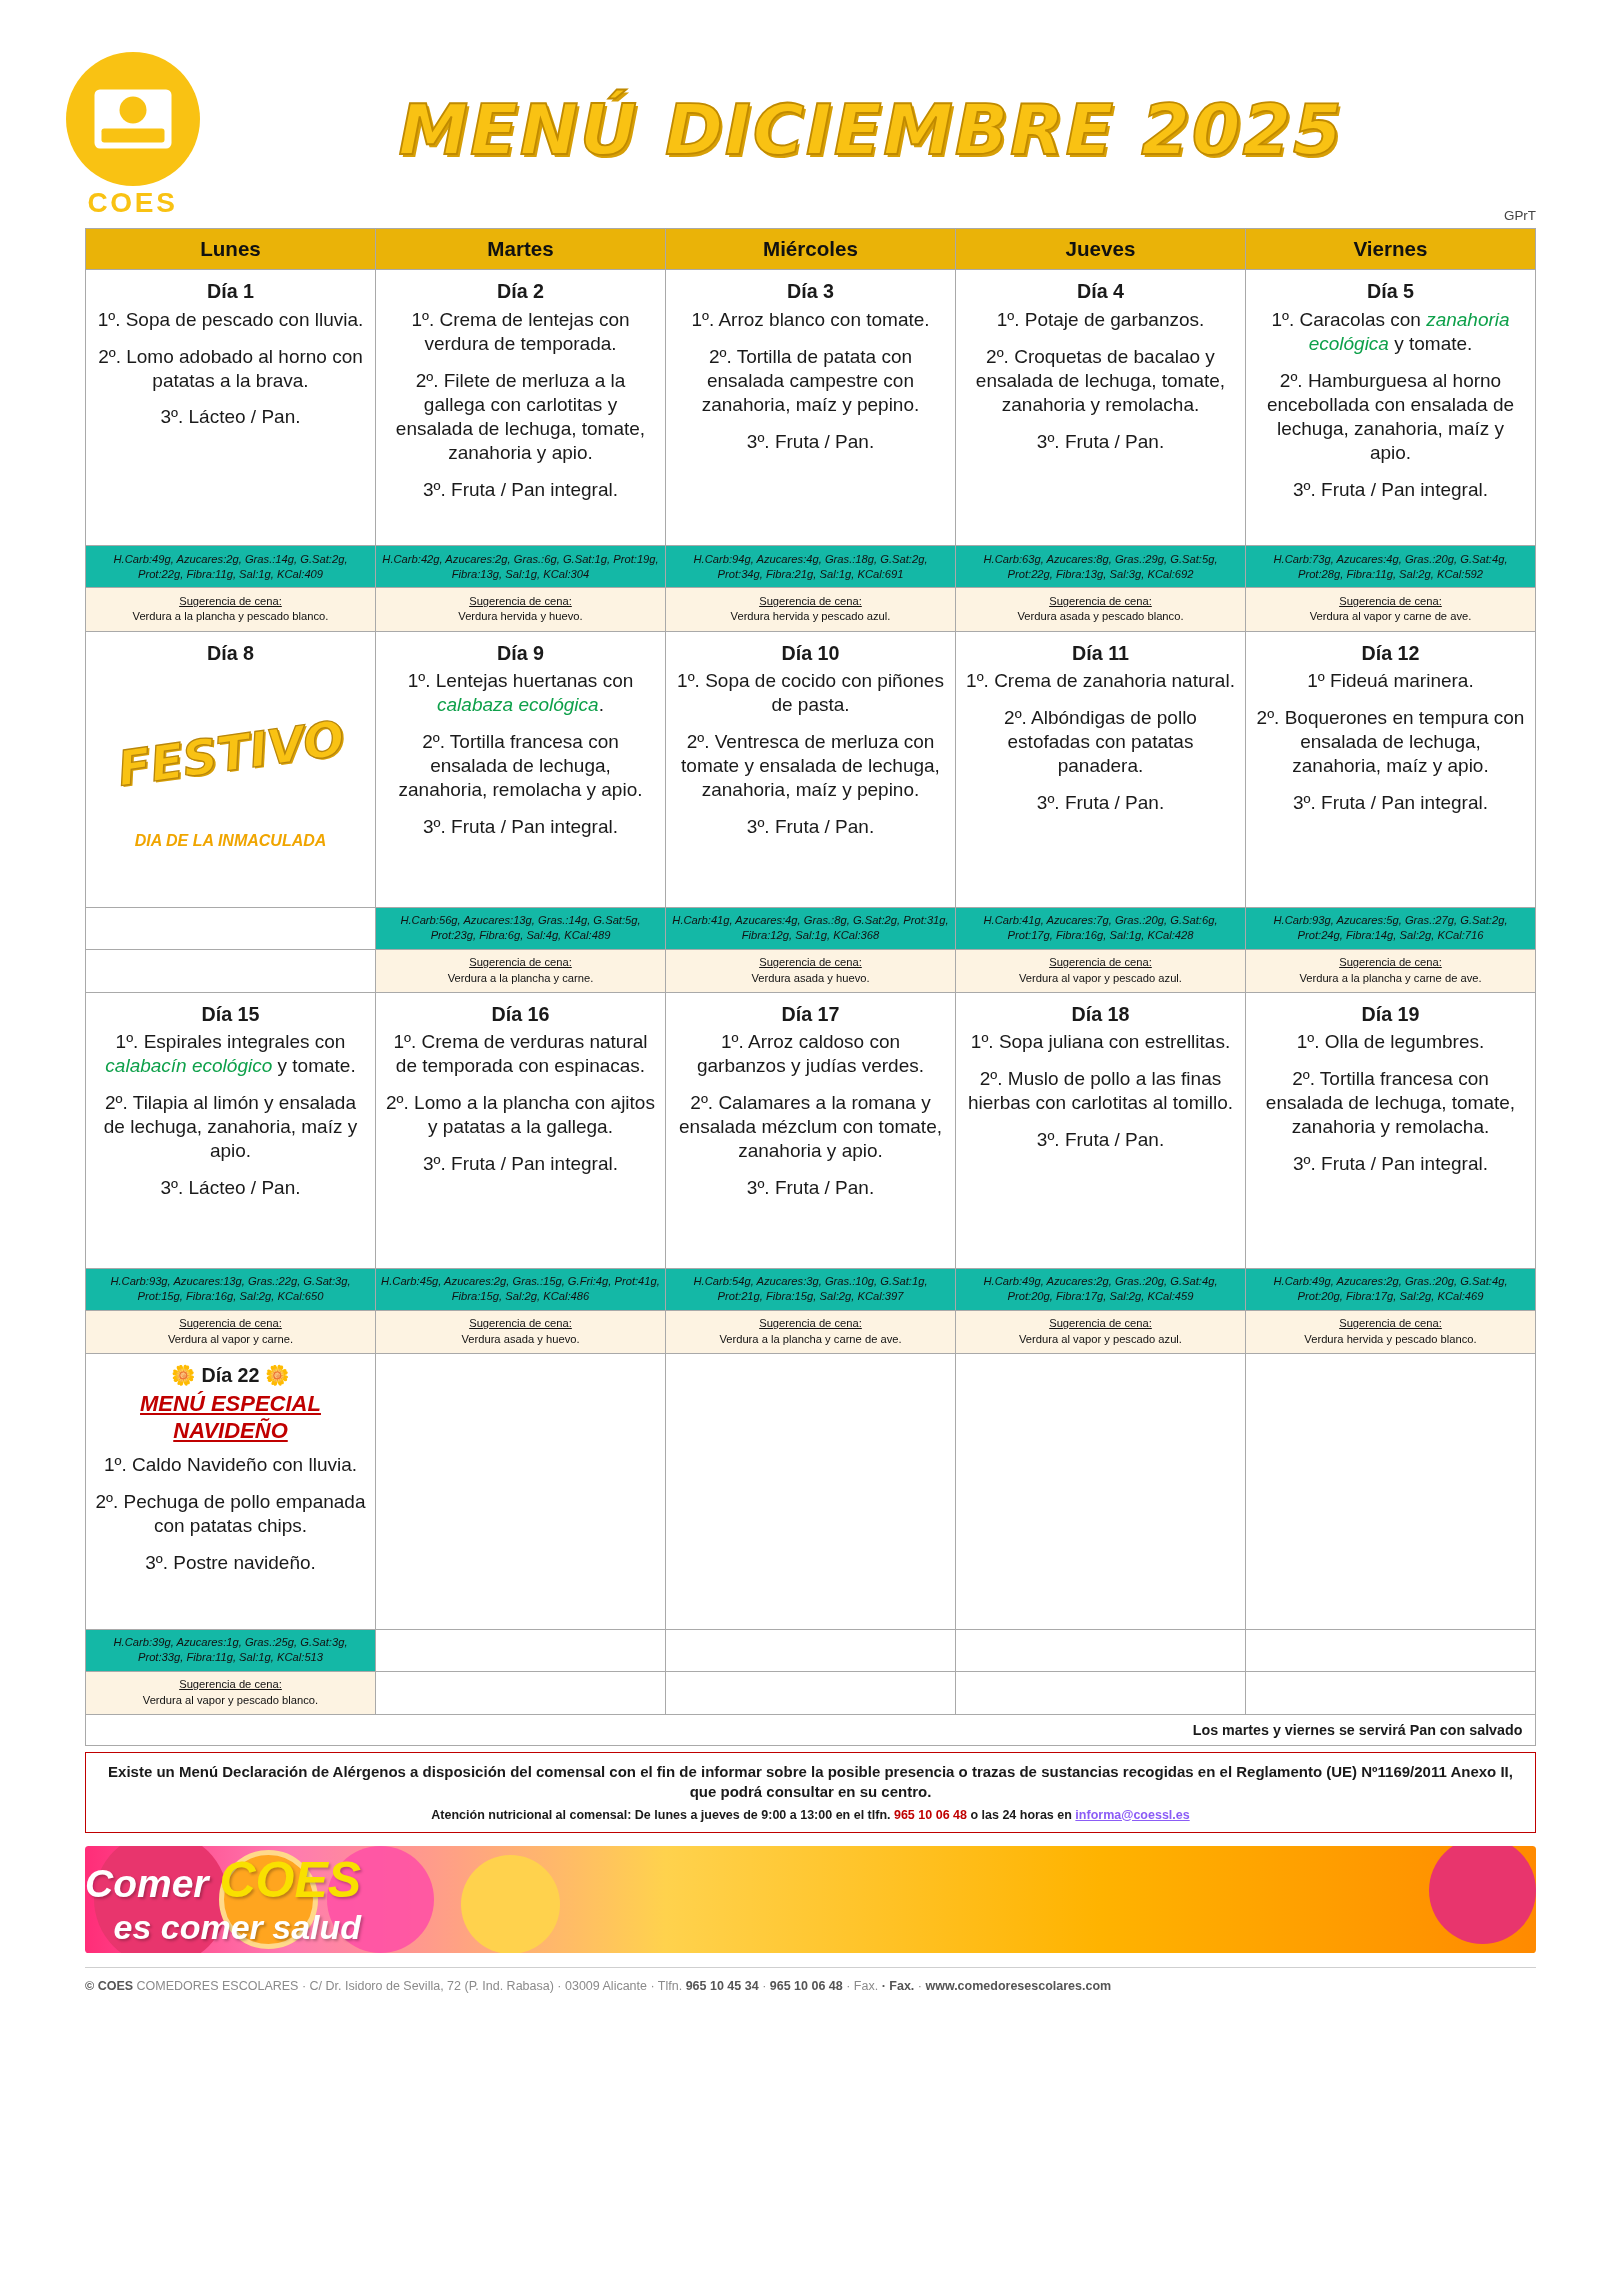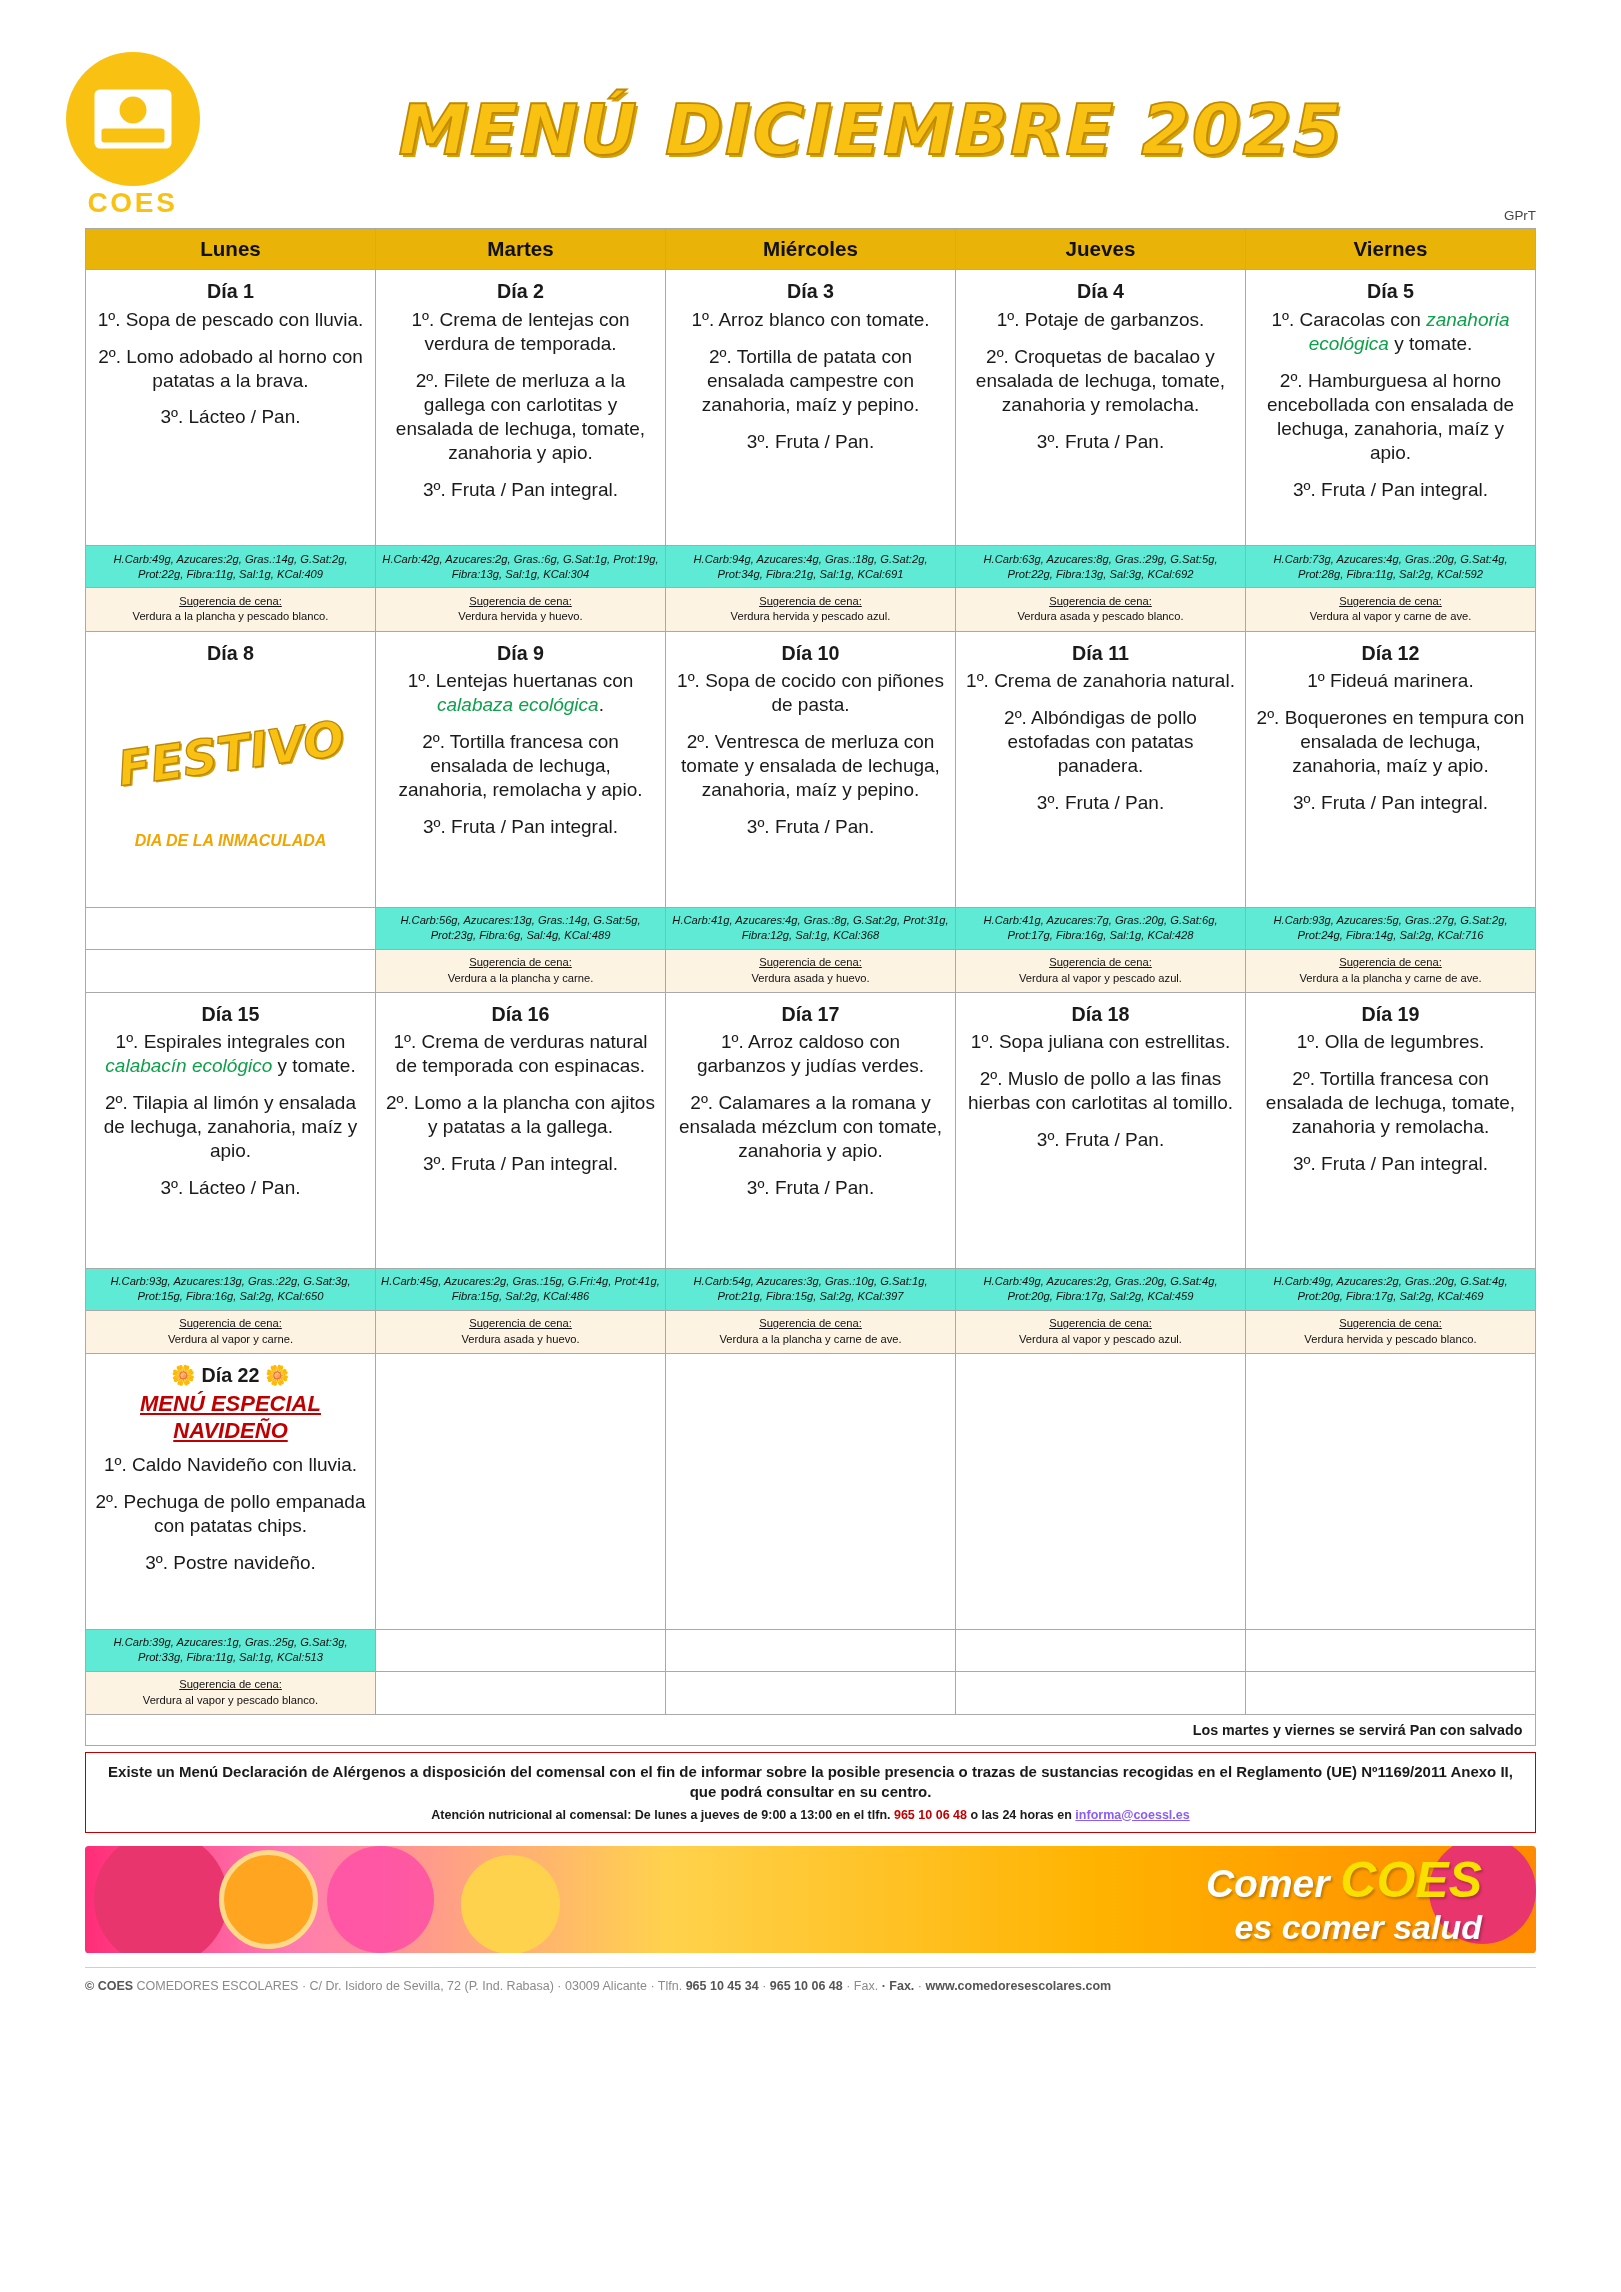--- a/index.html
+++ b/index.html
@@ -120,21 +120,21 @@
   td.day .dnum {
     font-weight: bold;
     font-size: 19.7px;
     display: block;
     margin-bottom: 3.6px;
   }
   td.day p { margin: 0 0 12.5px 0; }
   td.day p:last-child { margin-bottom: 0; }
   .eco { color: #0ea04a; font-style: italic; }
   td.nutri {
-    background: #5eead4;
+    background: #14b8a6;
     font-size: 11.2px;
     font-style: italic;
     text-align: center;
     padding: 5.4px 3.6px;
     line-height: 1.35;
     color: #111;
   }
   td.cena {
     background: #fdf3e2;
     font-size: 11.2px;
@@ -214,21 +214,20 @@
   
   .banner {
     margin: 12.5px 85px 0 85px;
     height: 107px;
     border-radius: 3.6px;
     background: linear-gradient(90deg,#ff2d78 0%, #ff7ab0 14%, #ffd24d 40%, #ffb300 70%, #ff8a00 100%);
     position: relative;
     overflow: hidden;
     display:flex;
     align-items:center;
-    justify-content:flex-end;
     padding-right: 54px;
   }
   .banner .fruit {
     position:absolute;
     border-radius:50%;
   }
   .banner .f1 { width:134px;height:134px;left:9px;top:-13.4px;background:#e8356d; }
   .banner .f2 { width:99px;height:99px;left:134px;top:4.5px;background:#ffa51f;border:5.4px solid #ffd98a; }
   .banner .f3 { width:107px;height:107px;left:242px;top:0px;background:#ff4da6;opacity:.85; }
   .banner .f4 { width:107px;height:107px;right:0px;top:-9px;background:#e8356d; }

